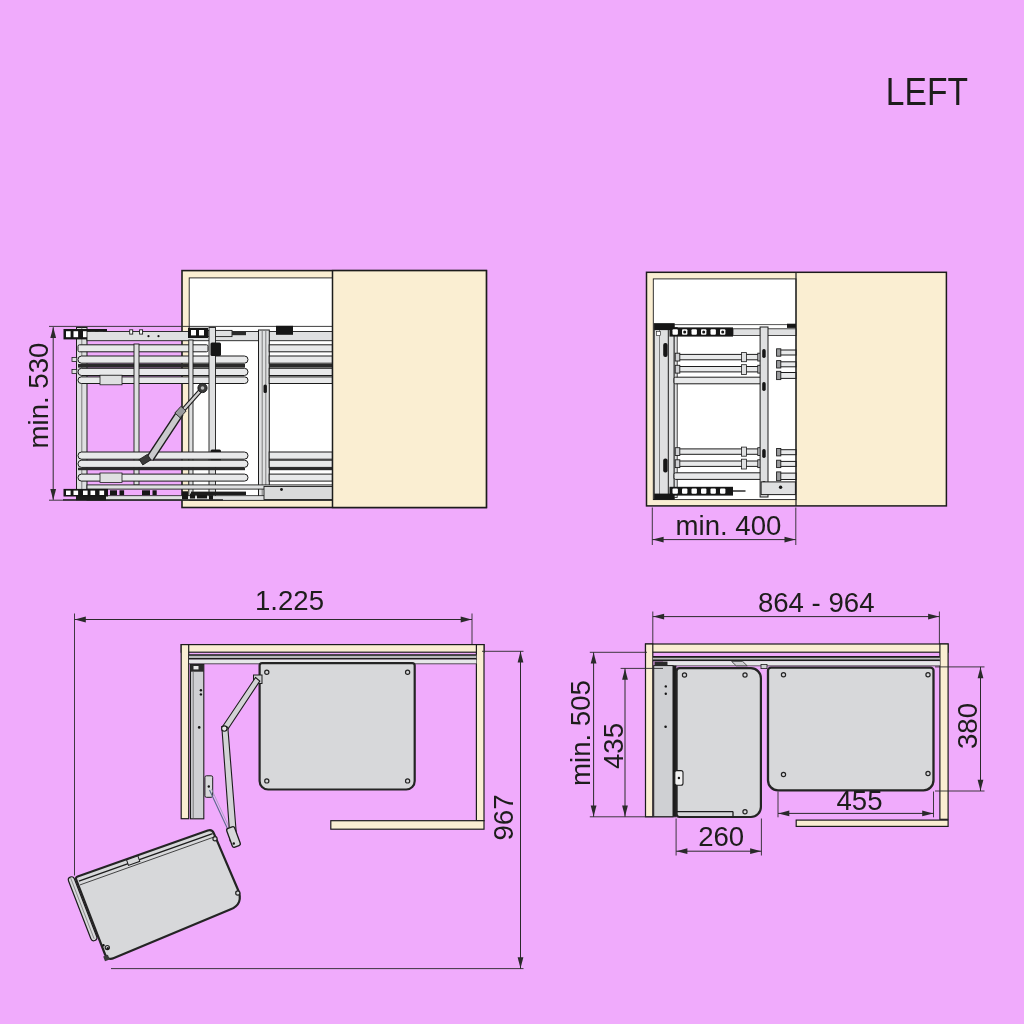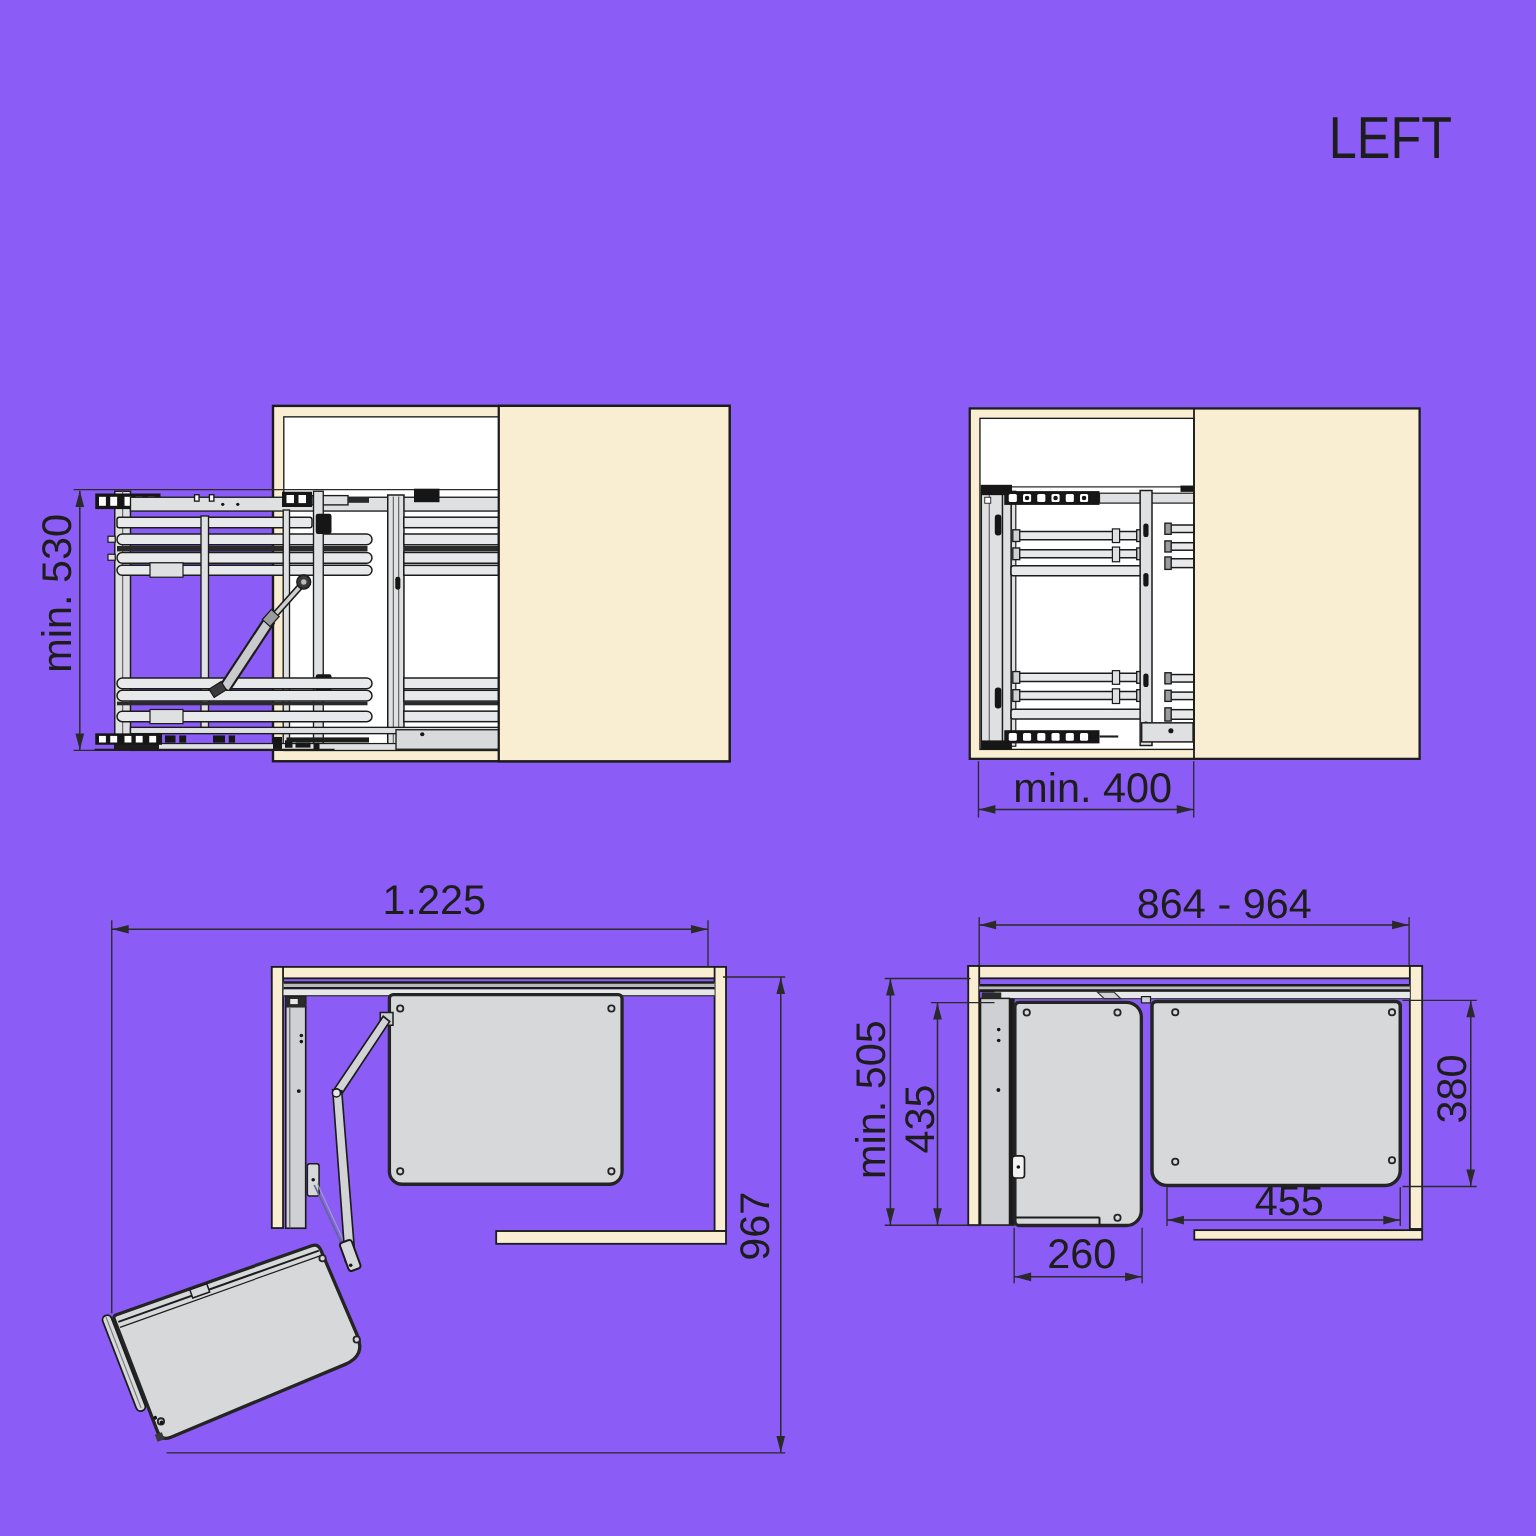--- a/index.html
+++ b/index.html
@@ -1,17 +1,17 @@
 <!DOCTYPE html>
 <html><head>
 <meta charset="utf-8">
 <title>Corner unit installation drawing</title>
 <style>
 html,body{margin:0;padding:0;background:#ffffff;}
-.page{width:1024px;height:1024px;position:relative;background:#8b5cf6;}
+.page{width:1024px;height:1024px;position:relative;background:#f0abfc;}
 .dt{font-family:"Liberation Sans",sans-serif;fill:#1d1d1b;text-anchor:middle;}
 </style>
 </head>
 <body>
 <div class="page">
 <svg width="1024" height="1024" viewBox="0 0 1024 1024">
 
 <text transform="translate(926.9,105.2) scale(0.85,1)" class="dt" font-size="39.5">LEFT</text>
 
 <rect x="182" y="270.6" width="304.4" height="236.9" fill="#faeed2" stroke="#1c1c1c" stroke-width="1.6"></rect>

